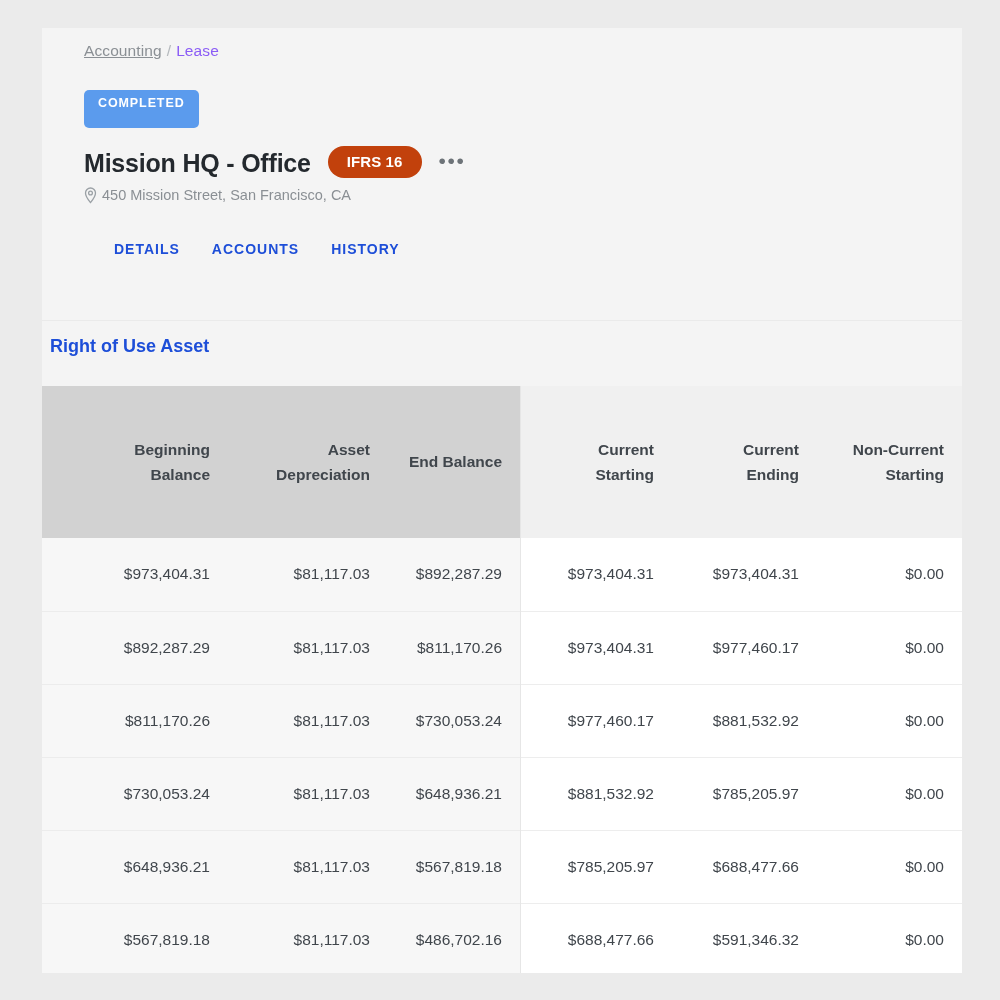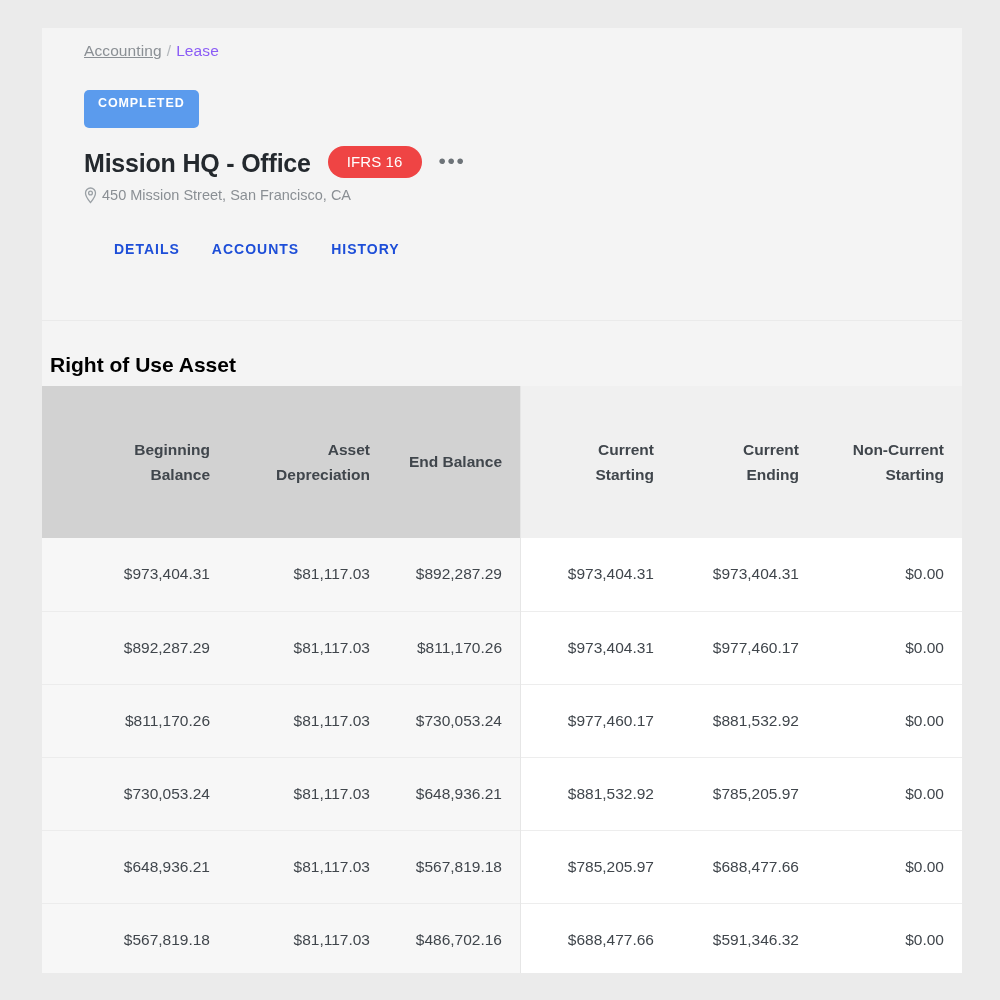--- a/index.html
+++ b/index.html
@@ -73,24 +73,24 @@
 
   .lease-title {
     font-size: 25px;
     font-weight: bold;
     color: #24292e;
     letter-spacing: -.2px;
   }
 
   .standard-pill {
     margin-left: 17px;
-    background: #ef4444;
+    background: #c2410c;
     color: #ffffff;
     font-size: 15px;
-    font-weight: normal;
+    font-weight: bold;
     border-radius: 18px;
     padding: 8px 19px 9px 19px;
     line-height: 1;
     letter-spacing: .1px;
   }
 
   .more-menu {
     margin-left: 17px;
     color: #6d7378;
     font-size: 21px;
@@ -152,24 +152,24 @@
 
   
   .section-labels {
     position: relative;
     height: 66px;
     background: #f4f4f4;
     border-top: 1px solid #eaeaea;
   }
   .section-label {
     position: absolute;
-    top: 32px;
-    font-size: 21px;
-    font-weight: bold;
-    color: #000000;
+    top: 15px;
+    font-size: 18px;
+    font-weight: bold;
+    color: #1d4ed8;
   }
   .section-label.left  { left: 8px; }
   .section-label.right { right: 4px; }
 
   
   .table-wrap {
     position: relative;
     background: #f4f4f4;
   }
   table.msr {

